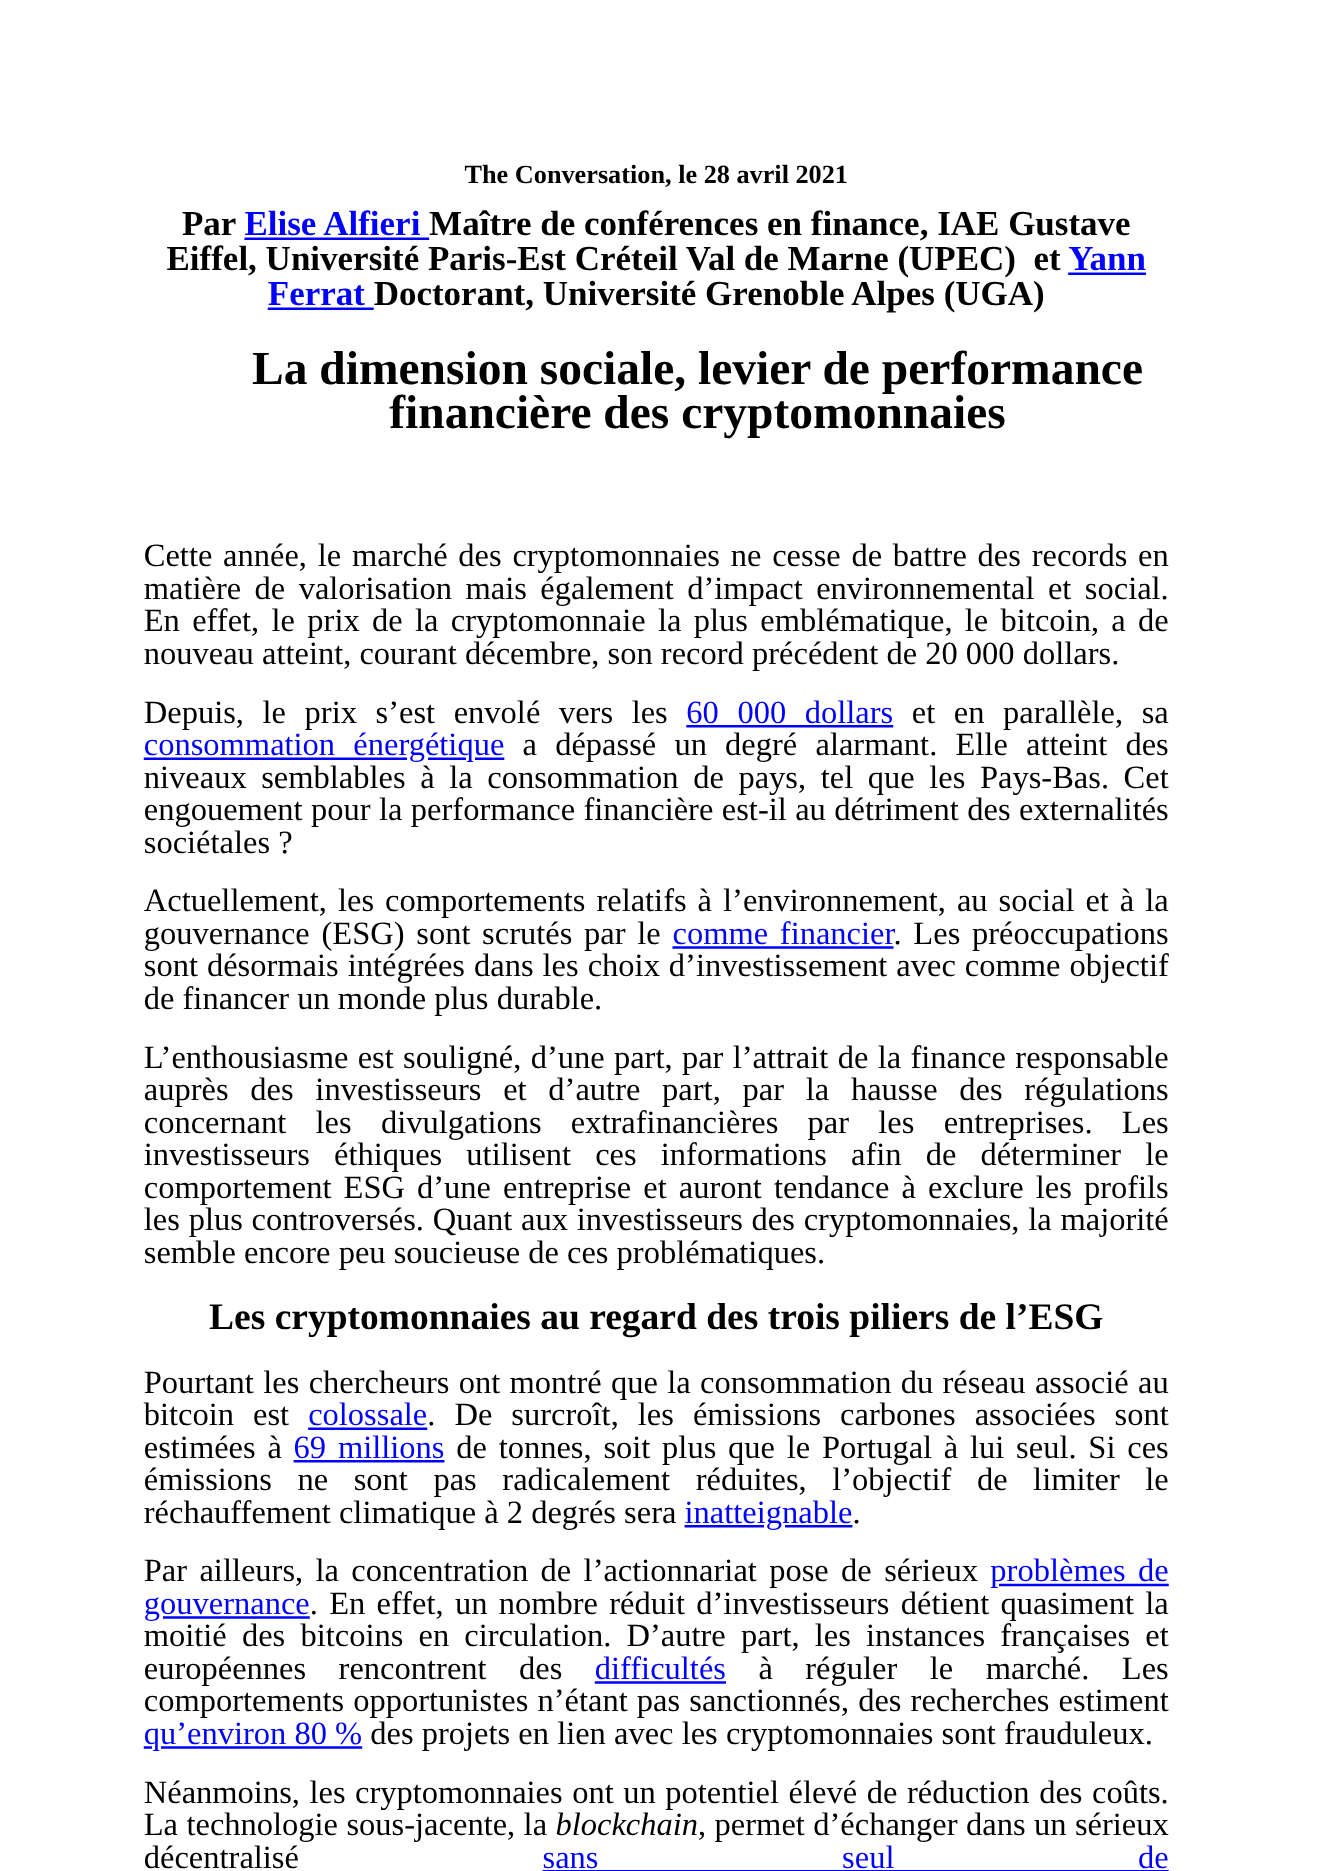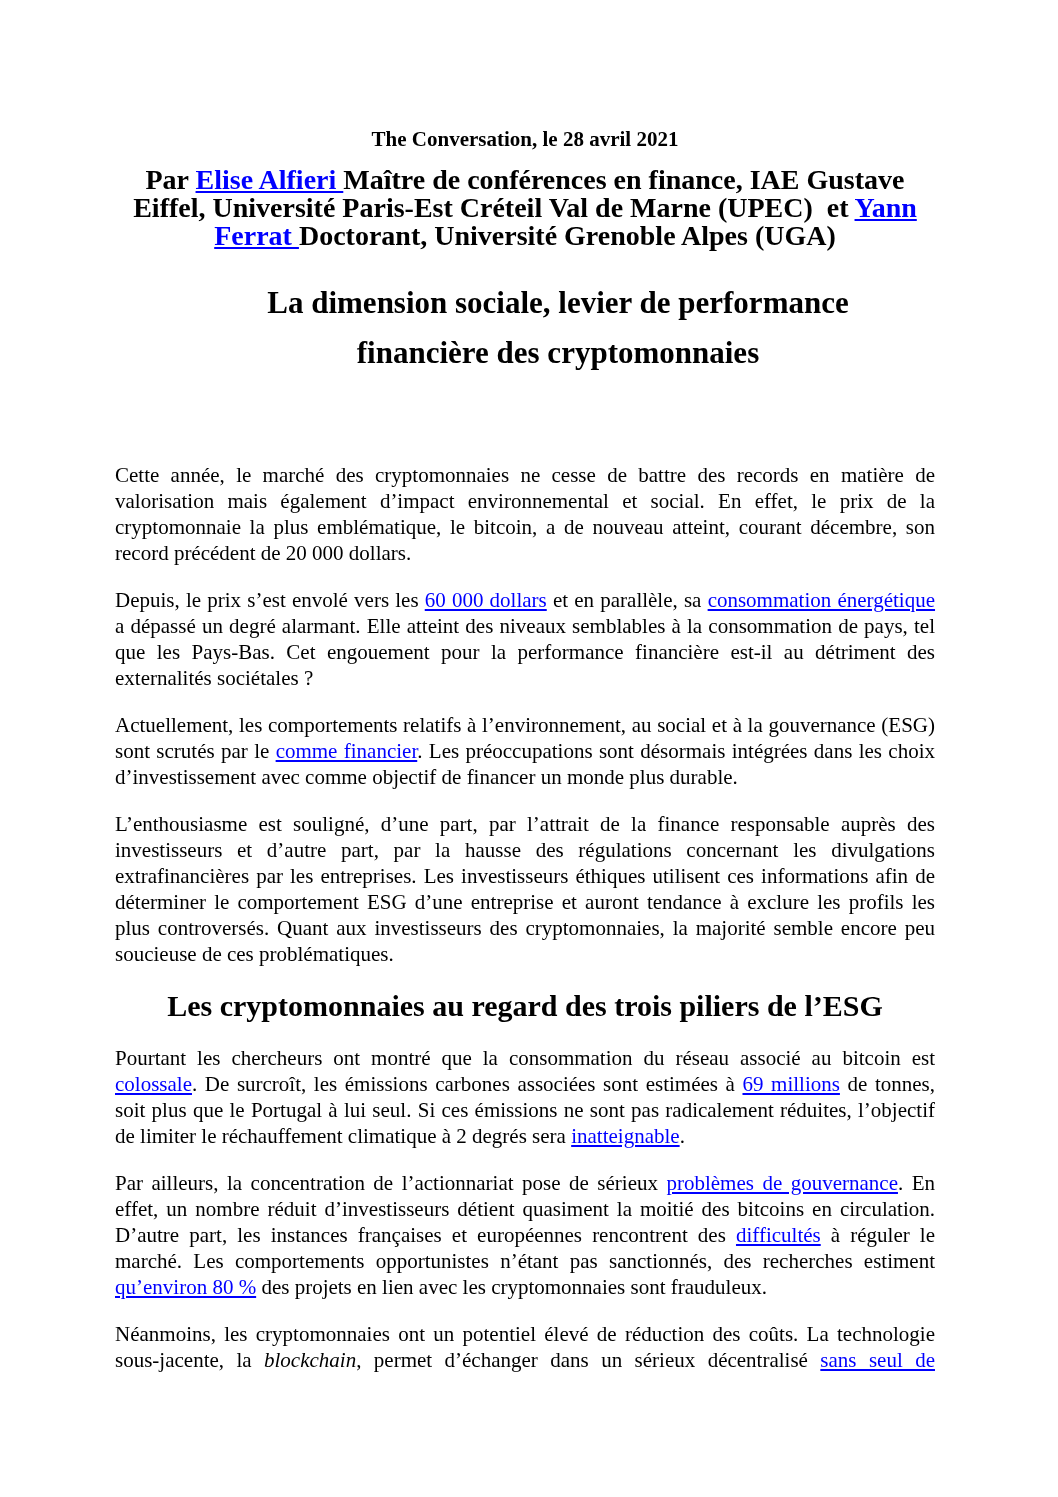--- a/index.html
+++ b/index.html
@@ -28,36 +28,36 @@
   .byline {
     margin: 0 0 28px 0;
     font-size: 28px;
     line-height: 28px;
     font-weight: 700;
     text-align: center;
   }
   .title {
     margin: 0 0 84px 0;
     padding-left: 66px;
-    font-size: 31px;
-    line-height: 50px;
+    font-size: 38px;
+    line-height: 35px;
     font-weight: 700;
     text-align: center;
     white-space: pre-line;
   }
   .section-heading {
     margin: 0 0 21px 0;
     font-size: 30px;
     line-height: 36px;
     font-weight: 700;
     text-align: center;
   }
   .body-p {
     margin: 0 0 21px 0;
-    font-size: 21px;
+    font-size: 26px;
     line-height: 26px;
     text-align: justify;
   }
   .body-p.cut {
     text-align-last: justify;
   }
   .doc-link {
     color: var(--link-color, #0000FF);
     text-decoration: underline;
     cursor: pointer;

